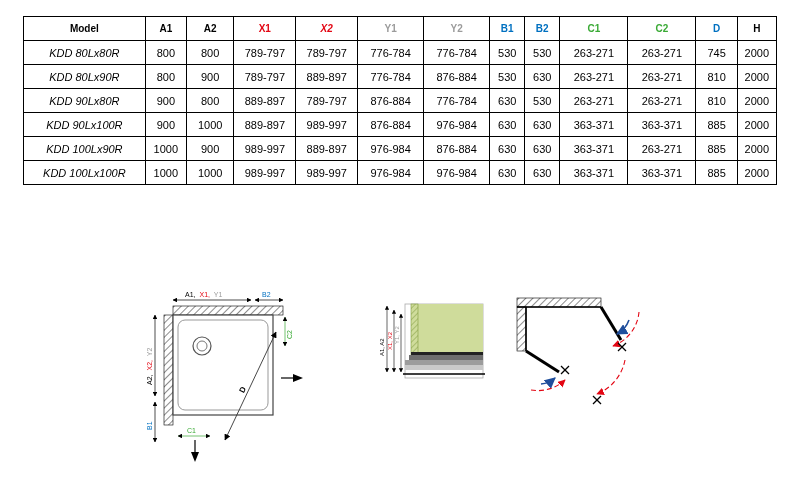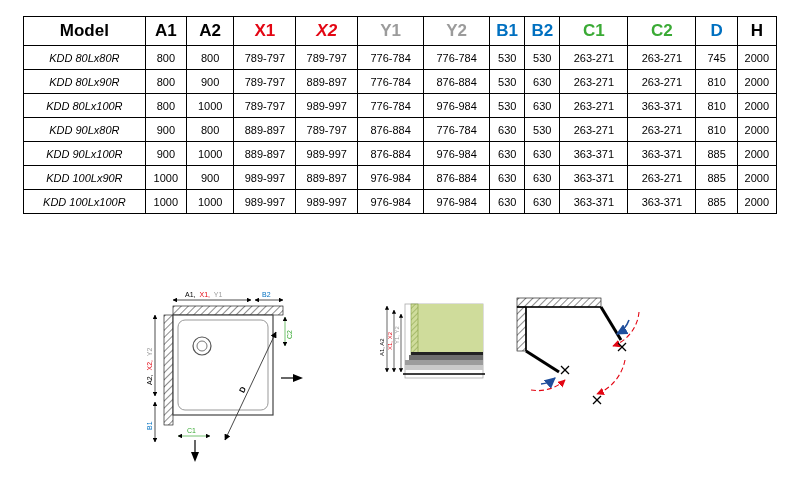--- a/index.html
+++ b/index.html
@@ -6,21 +6,21 @@
   body{
     width:800px;height:483px;position:relative;background:#fff;
     font-family:"Liberation Sans",sans-serif;color:#000;overflow:hidden;
   }
   .table-wrap{position:absolute;left:23px;top:16px;width:754px;}
   table.spec{border-collapse:collapse;width:100%;table-layout:fixed;font-size:11px;}
   table.spec th,table.spec td{
     border:1px solid #000;text-align:center;vertical-align:middle;
     padding:4px 1px;height:15px;overflow:hidden;white-space:nowrap;
   }
-  table.spec th{font-weight:bold;font-size:17px;}
+  table.spec th{font-weight:bold;font-size:10px;}
   table.spec td.model-cell{font-weight:normal;font-style:italic;}
   .diagrams{position:absolute;left:0;top:288px;width:800px;height:195px;}
   .diag{position:absolute;}
   .diag svg{display:block;}
   text{font-family:"Liberation Sans",sans-serif;}
 </style>
 </head>
 <body>
 
 <div class="table-wrap">
@@ -82,35 +82,20 @@
           <td>776-784</td>
           <td>876-884</td>
           <td>530</td>
           <td>630</td>
           <td>263-271</td>
           <td>263-271</td>
           <td>810</td>
           <td>2000</td>
         </tr>
         <tr>
-          <td class="model-cell">KDD 80Lx100R</td>
-          <td>800</td>
-          <td>1000</td>
-          <td>789-797</td>
-          <td>989-997</td>
-          <td>776-784</td>
-          <td>976-984</td>
-          <td>530</td>
-          <td>630</td>
-          <td>263-271</td>
-          <td>363-371</td>
-          <td>810</td>
-          <td>2000</td>
-        </tr>
-        <tr>
           <td class="model-cell">KDD 90Lx80R</td>
           <td>900</td>
           <td>800</td>
           <td>889-897</td>
           <td>789-797</td>
           <td>876-884</td>
           <td>776-784</td>
           <td>630</td>
           <td>530</td>
           <td>263-271</td>

